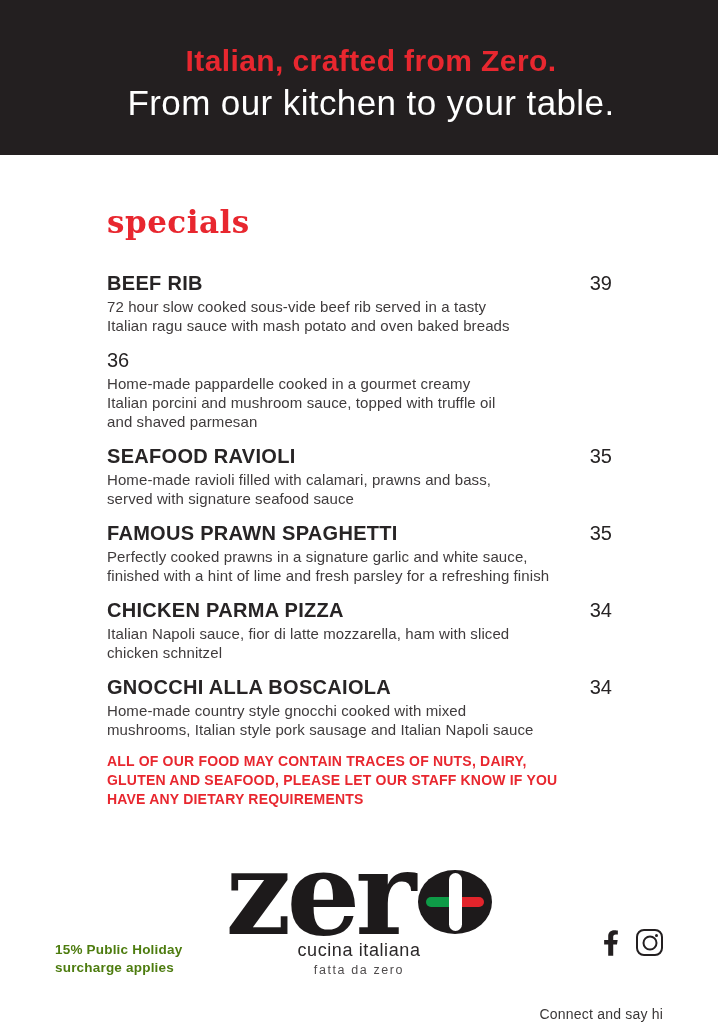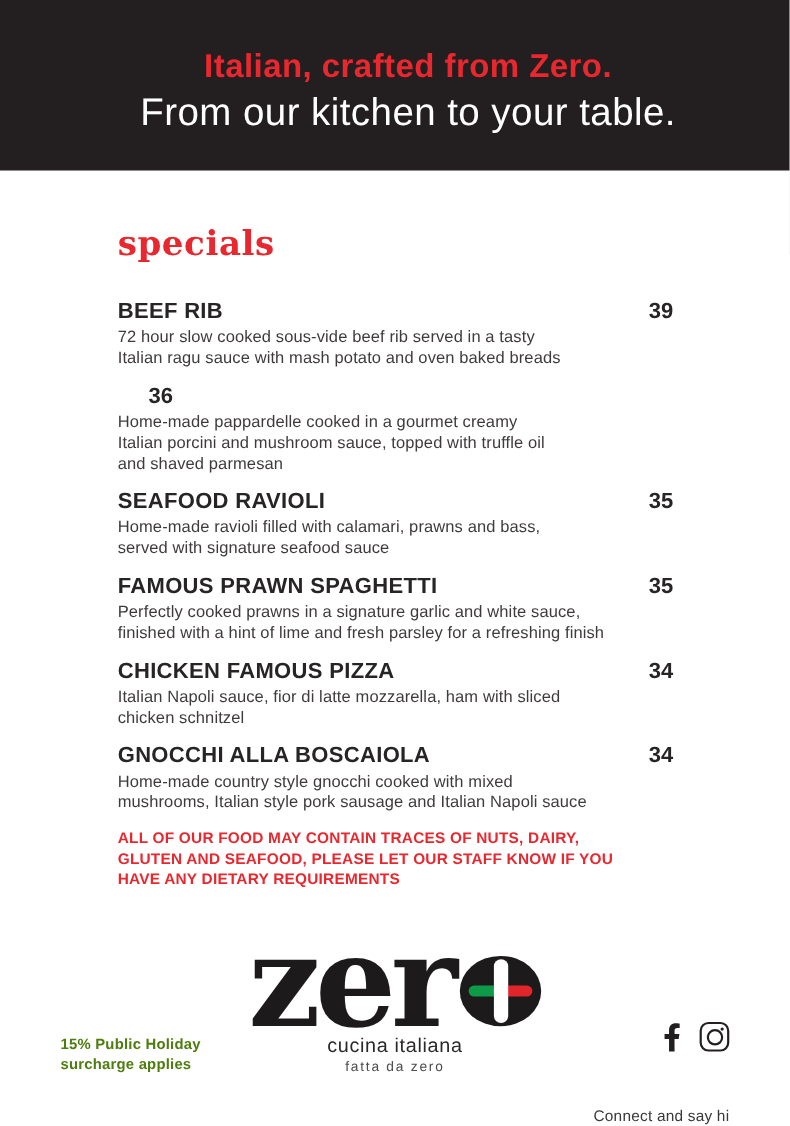--- a/index.html
+++ b/index.html
@@ -62,24 +62,23 @@
     align-items: baseline;
     line-height: 24px;
   }
   .item-name {
     font-weight: bold;
     font-size: 20px;
     letter-spacing: 0.3px;
     color: #272425;
   }
   .item-price {
-    font-weight: bold;
+    font-weight: normal;
     font-size: 20px;
     color: #272425;
-    margin-left: 28px;
   }
   .item-desc {
     margin-top: 2px;
     width: 540px;
     font-size: 15px;
     line-height: 19px;
     letter-spacing: 0.1px;
     color: #3f3b3c;
     white-space: pre-line;
   }
@@ -263,21 +262,21 @@
         <div class="item-head">
           <span class="item-name">FAMOUS PRAWN SPAGHETTI</span>
           <span class="item-price">35</span>
         </div>
         <div class="item-desc">Perfectly cooked prawns in a signature garlic and white sauce,
 finished with a hint of lime and fresh parsley for a refreshing finish</div>
       </div>
 
       <div class="menu-item">
         <div class="item-head">
-          <span class="item-name">CHICKEN FAMOUS PIZZA</span>
+          <span class="item-name">CHICKEN PARMA PIZZA</span>
           <span class="item-price">34</span>
         </div>
         <div class="item-desc">Italian Napoli sauce, fior di latte mozzarella, ham with sliced
 chicken schnitzel</div>
       </div>
 
       <div class="menu-item">
         <div class="item-head">
           <span class="item-name">GNOCCHI ALLA BOSCAIOLA</span>
           <span class="item-price">34</span>

